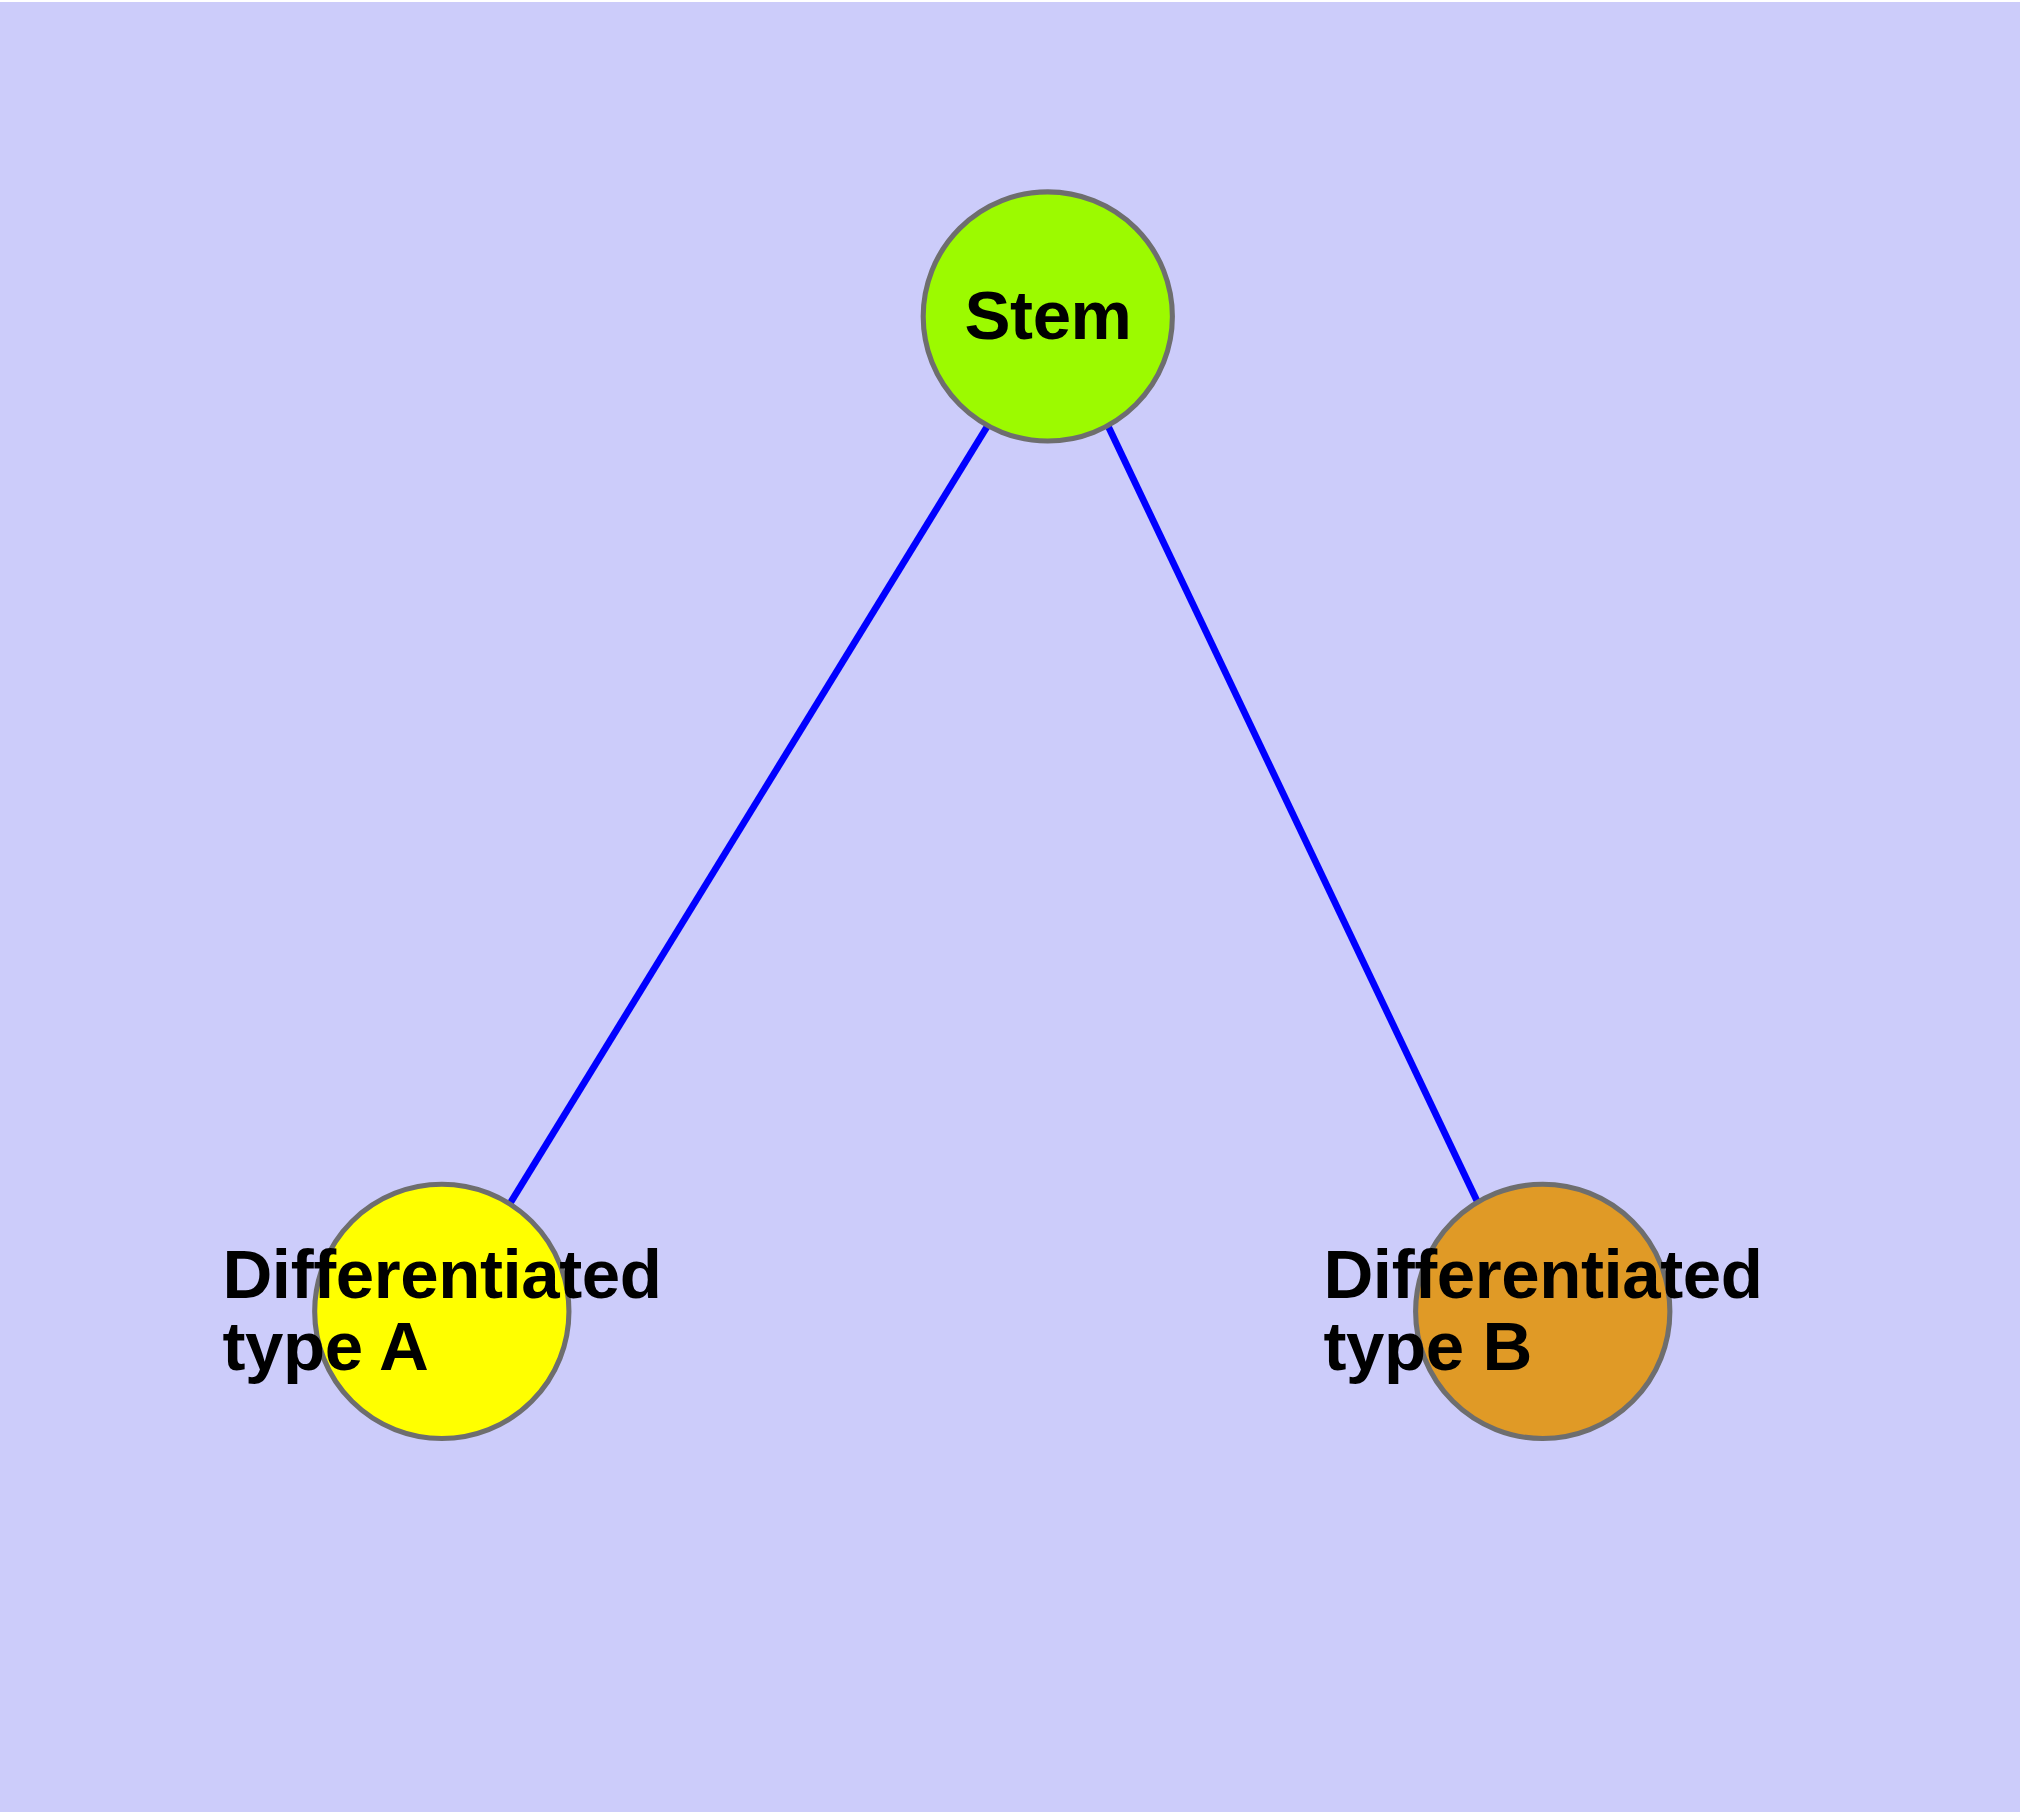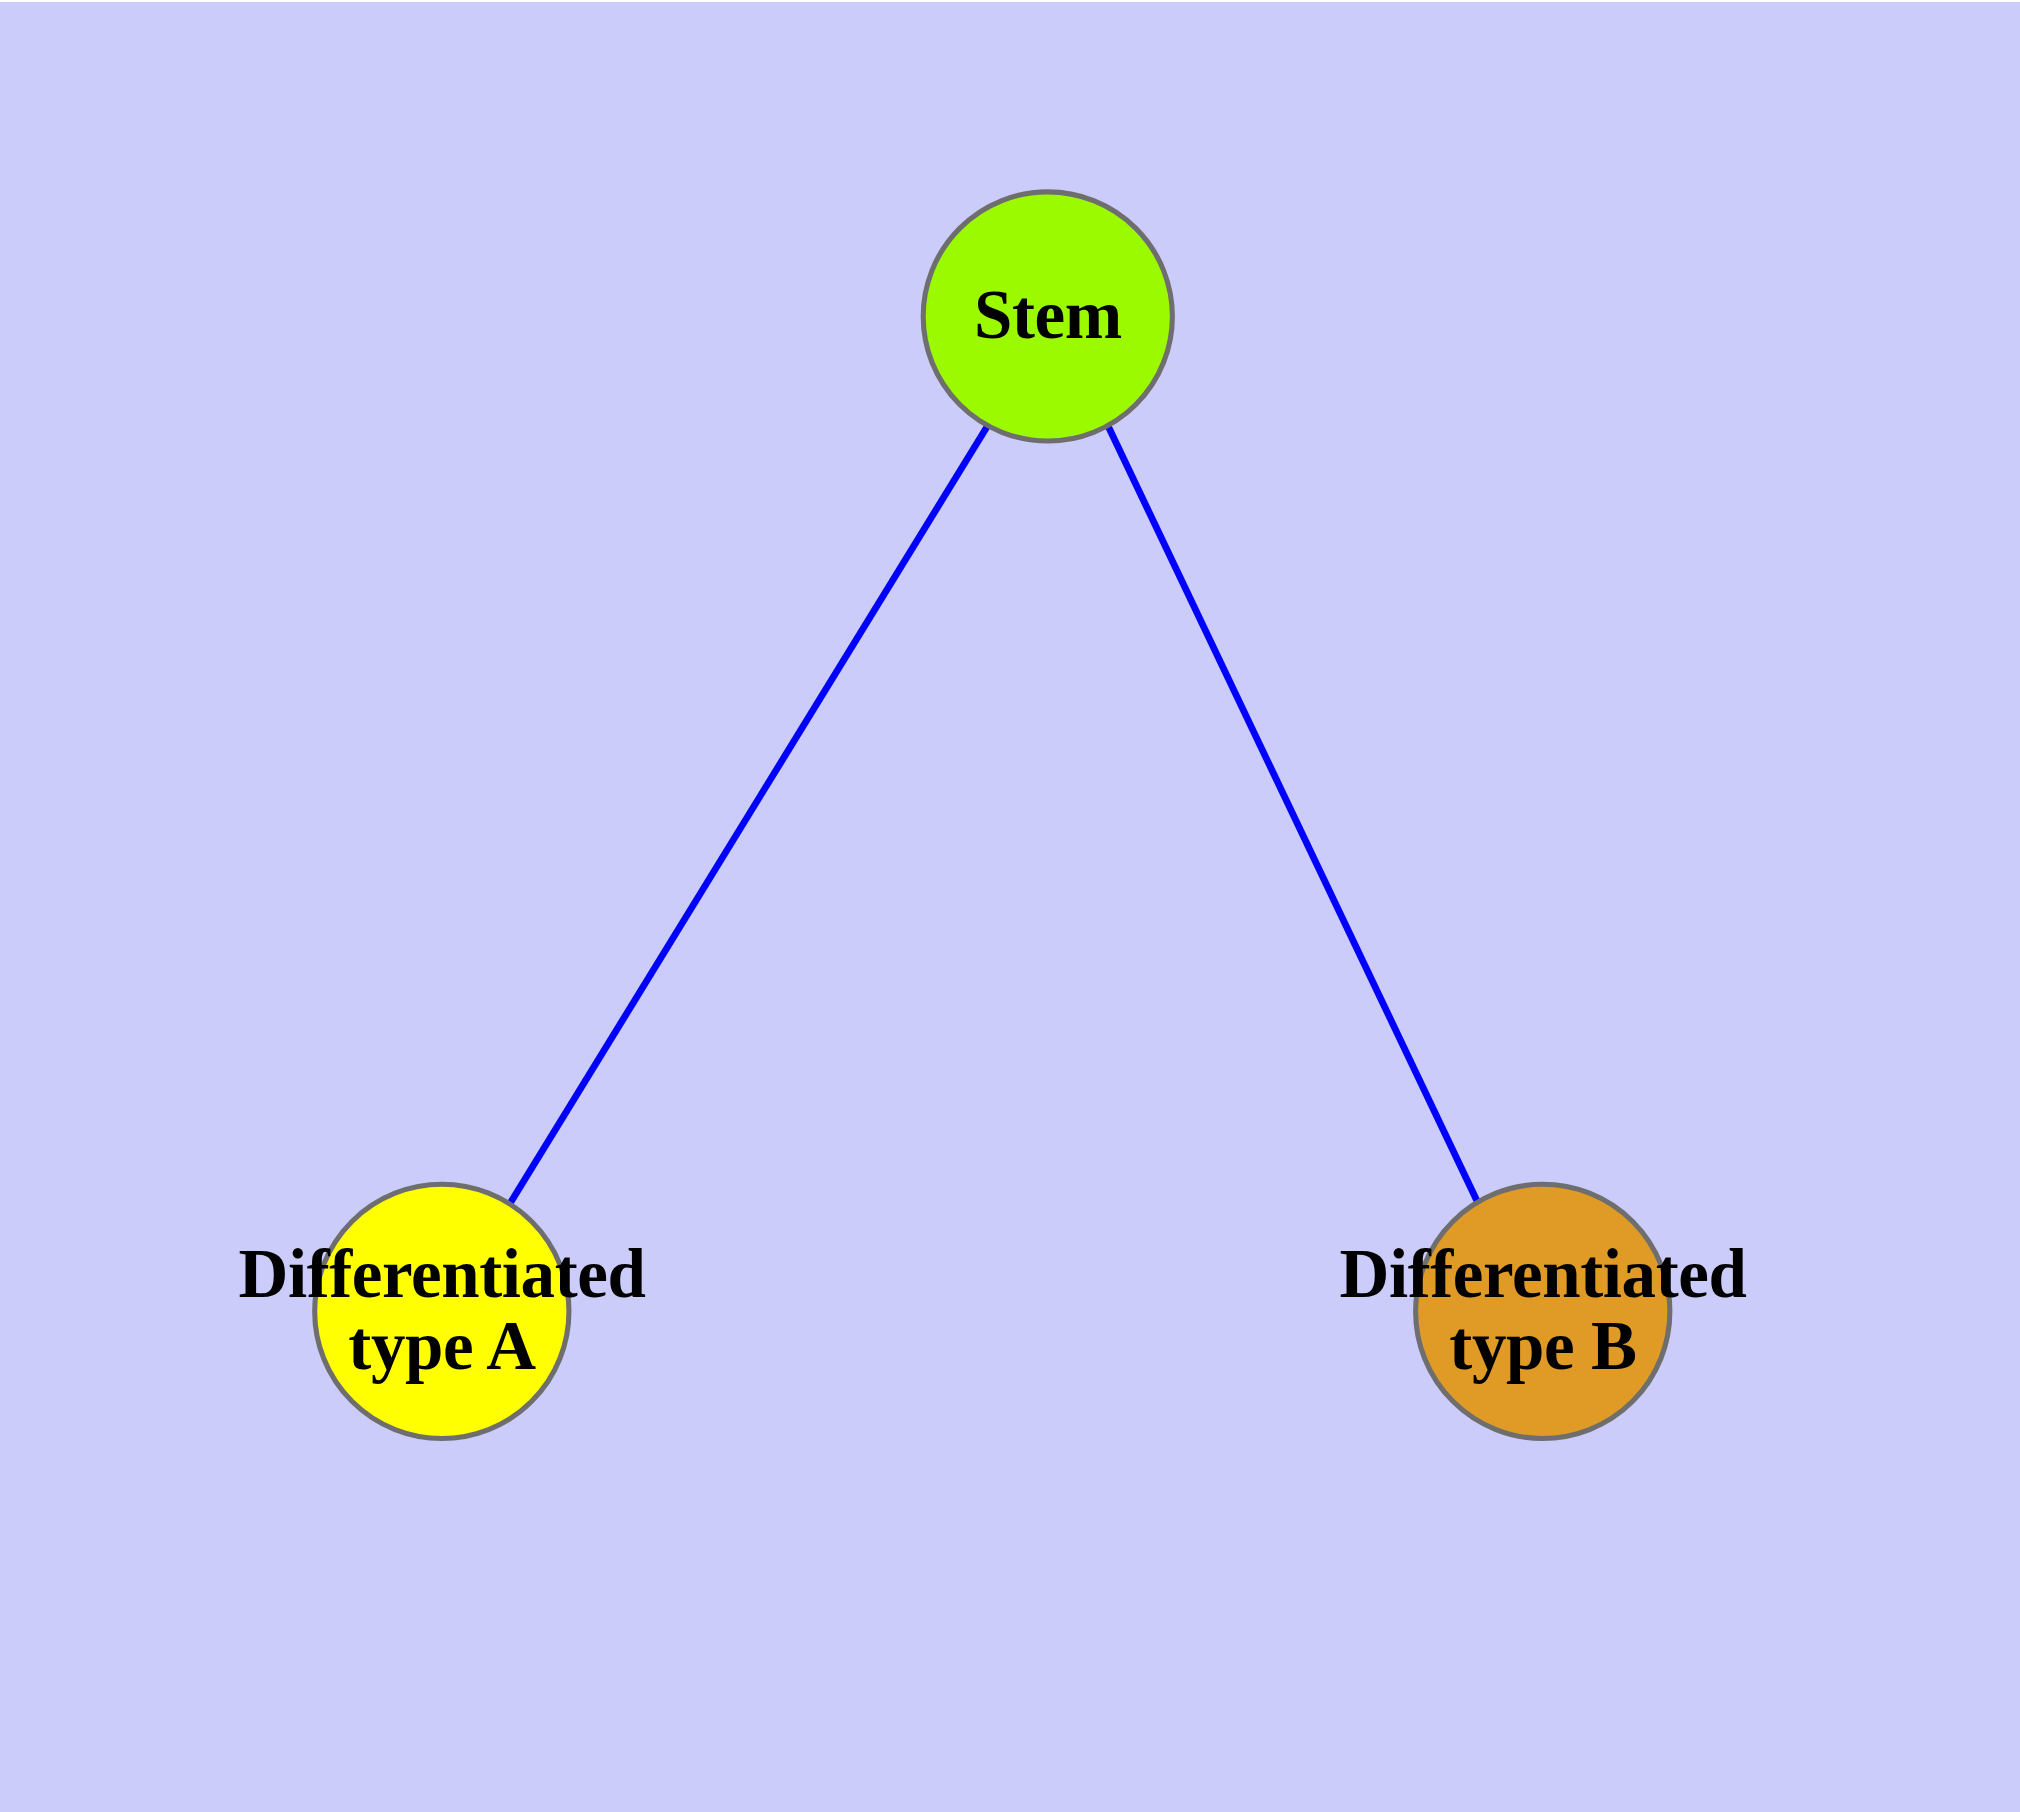--- a/index.html
+++ b/index.html
@@ -25,29 +25,28 @@
   #graph-svg {
     position: absolute;
     left: 0;
     top: 0;
     width: 2021px;
     height: 1812px;
     display: block;
   }
   .node-label {
     position: absolute;
-    text-align: center;
+    text-align: left;
     font-weight: bold;
     color: #000000;
     line-height: 1.04;
     white-space: pre;
     letter-spacing: -0.4px;
     pointer-events: none;
     transform: translate(-50%, -50%);
-    font-family: Liberation Serif, serif;
   }
 </style>
 </head>
 <body>
 
 <div id="graph-canvas">
 
   <svg id="graph-svg" viewBox="0 0 2384 2138" xmlns="http://www.w3.org/2000/svg">
     <g id="edges-layer">
         <line x1="1165" y1="500" x2="600" y2="1420" stroke="#0000ff" stroke-width="8" stroke-linecap="butt"></line>

